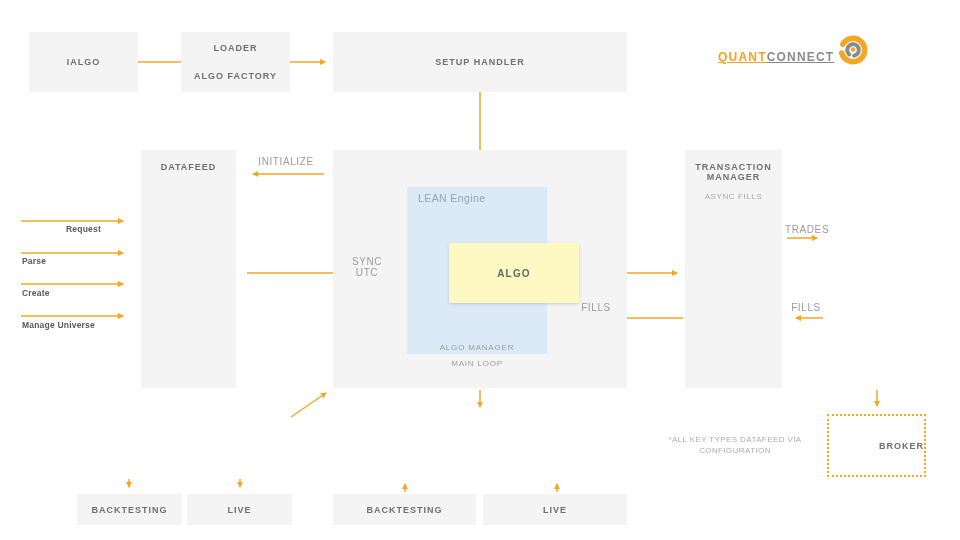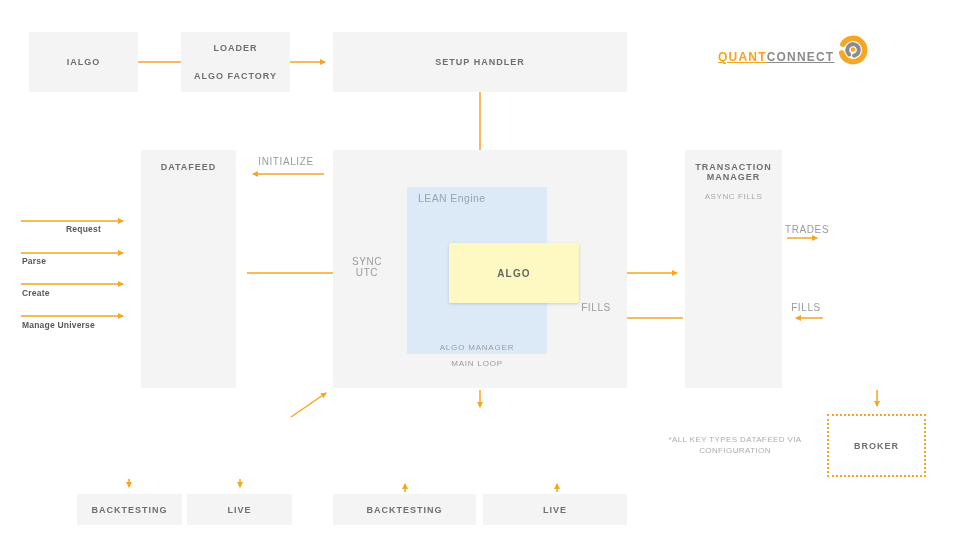--- a/index.html
+++ b/index.html
@@ -36,21 +36,21 @@
 
   .flow-label{position:absolute;font-size:10px;color:var(--faint);
               letter-spacing:.6px;text-align:center;}
   .feed-label{position:absolute;left:22px;font-size:8.5px;font-weight:bold;
               color:#585858;letter-spacing:.2px;}
   .note{position:absolute;left:655px;top:434px;width:160px;text-align:center;
         font-size:8px;color:#ADADAD;letter-spacing:.4px;line-height:11px;}
 
   .broker{position:absolute;left:827px;top:414px;width:99px;height:63px;
           border:2px dotted var(--orange);background:#fff;display:flex;
-          align-items:center;justify-content:center;font-size:9px;font-weight:bold;
+          align-items:center;justify-content:flex-end;font-size:9px;font-weight:bold;
           color:var(--title);letter-spacing:1px;}
 
   .logo{position:absolute;left:718px;top:40px;display:flex;align-items:center;}
   .logo .t{font-size:12px;font-weight:bold;letter-spacing:1.2px;text-decoration:underline;}
   .logo .q{color:#F7A11E;}
   .logo .c{color:#8B8B8B;}
   .logo svg{margin-left:2px;transform:translateY(-7px);}
 
   svg.arrows{position:absolute;left:0;top:0;pointer-events:none;}
   .arrow{stroke:var(--orange);stroke-width:1.5;fill:none;}

